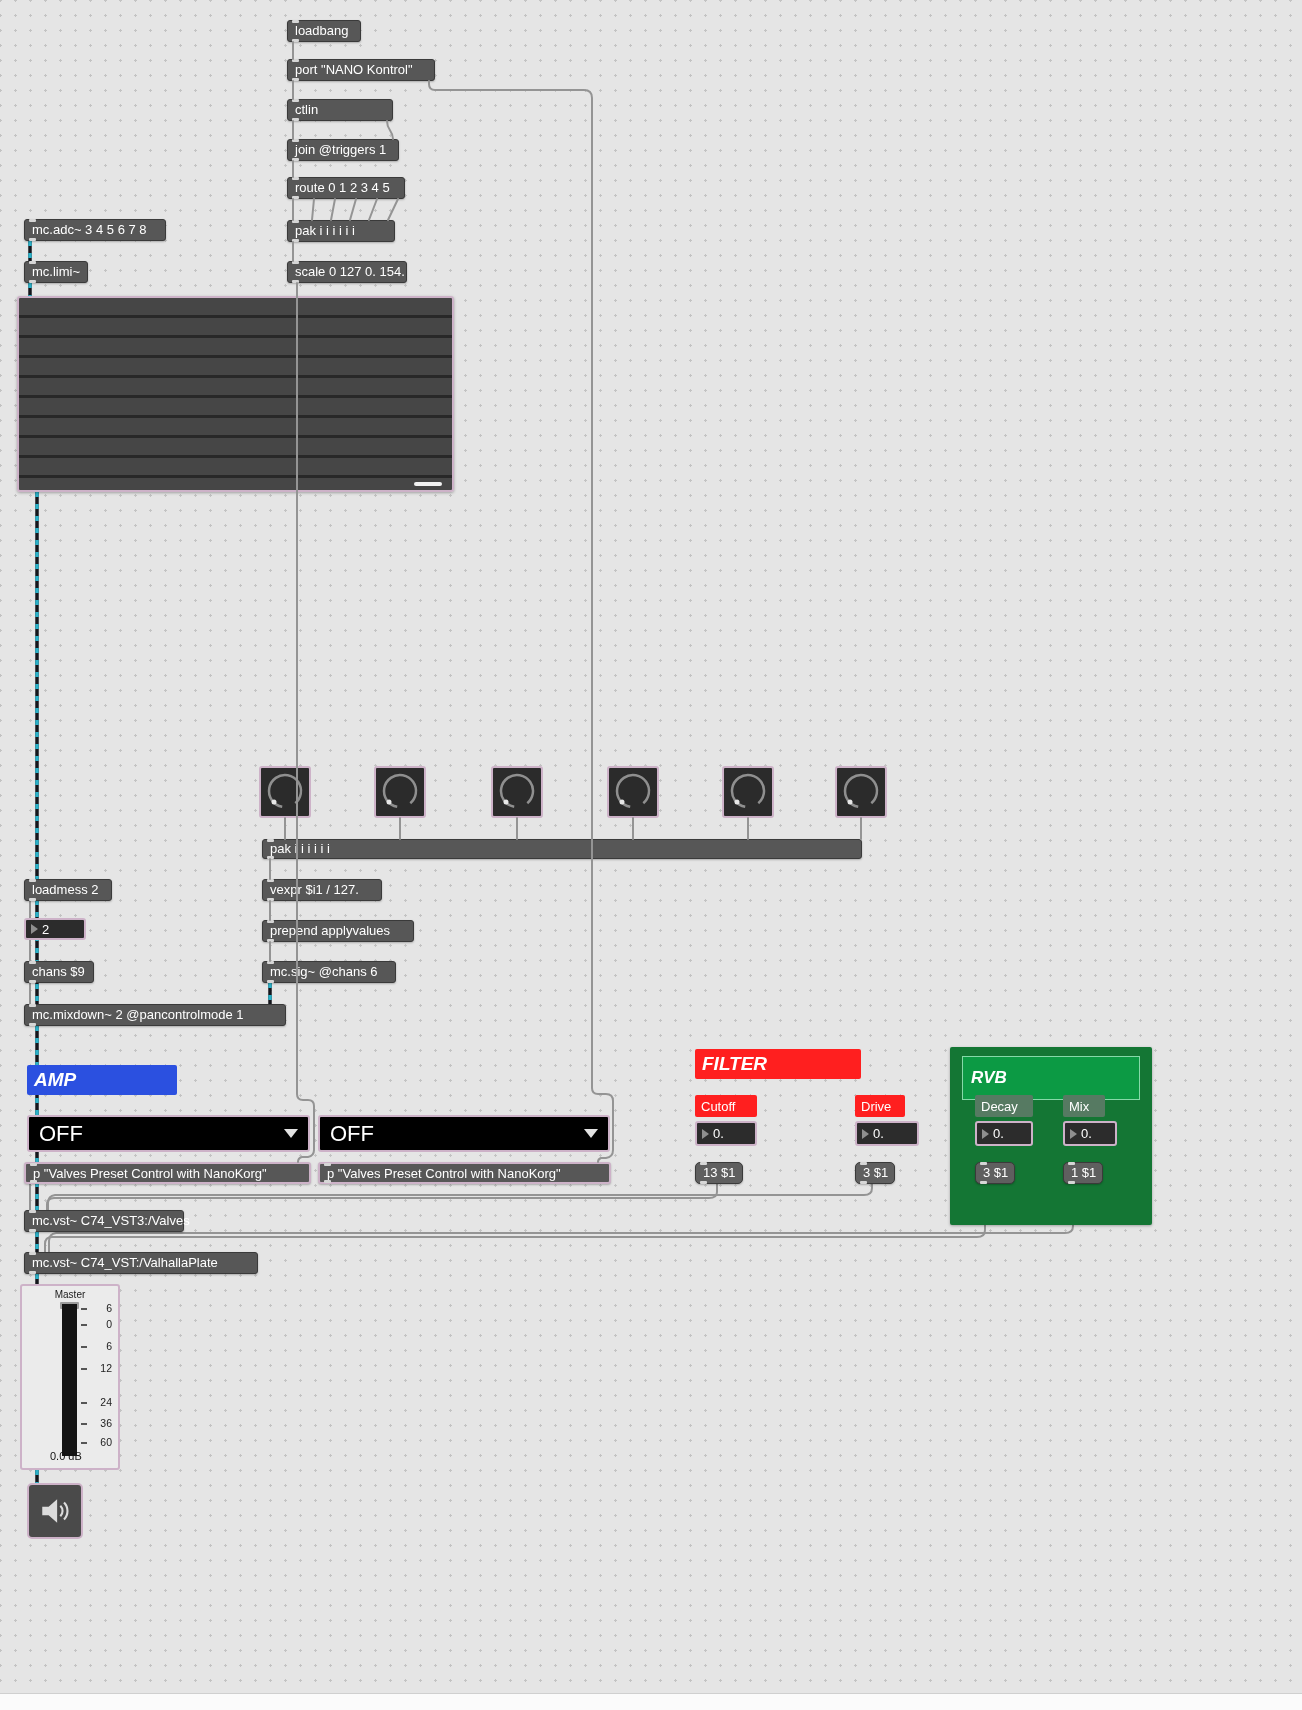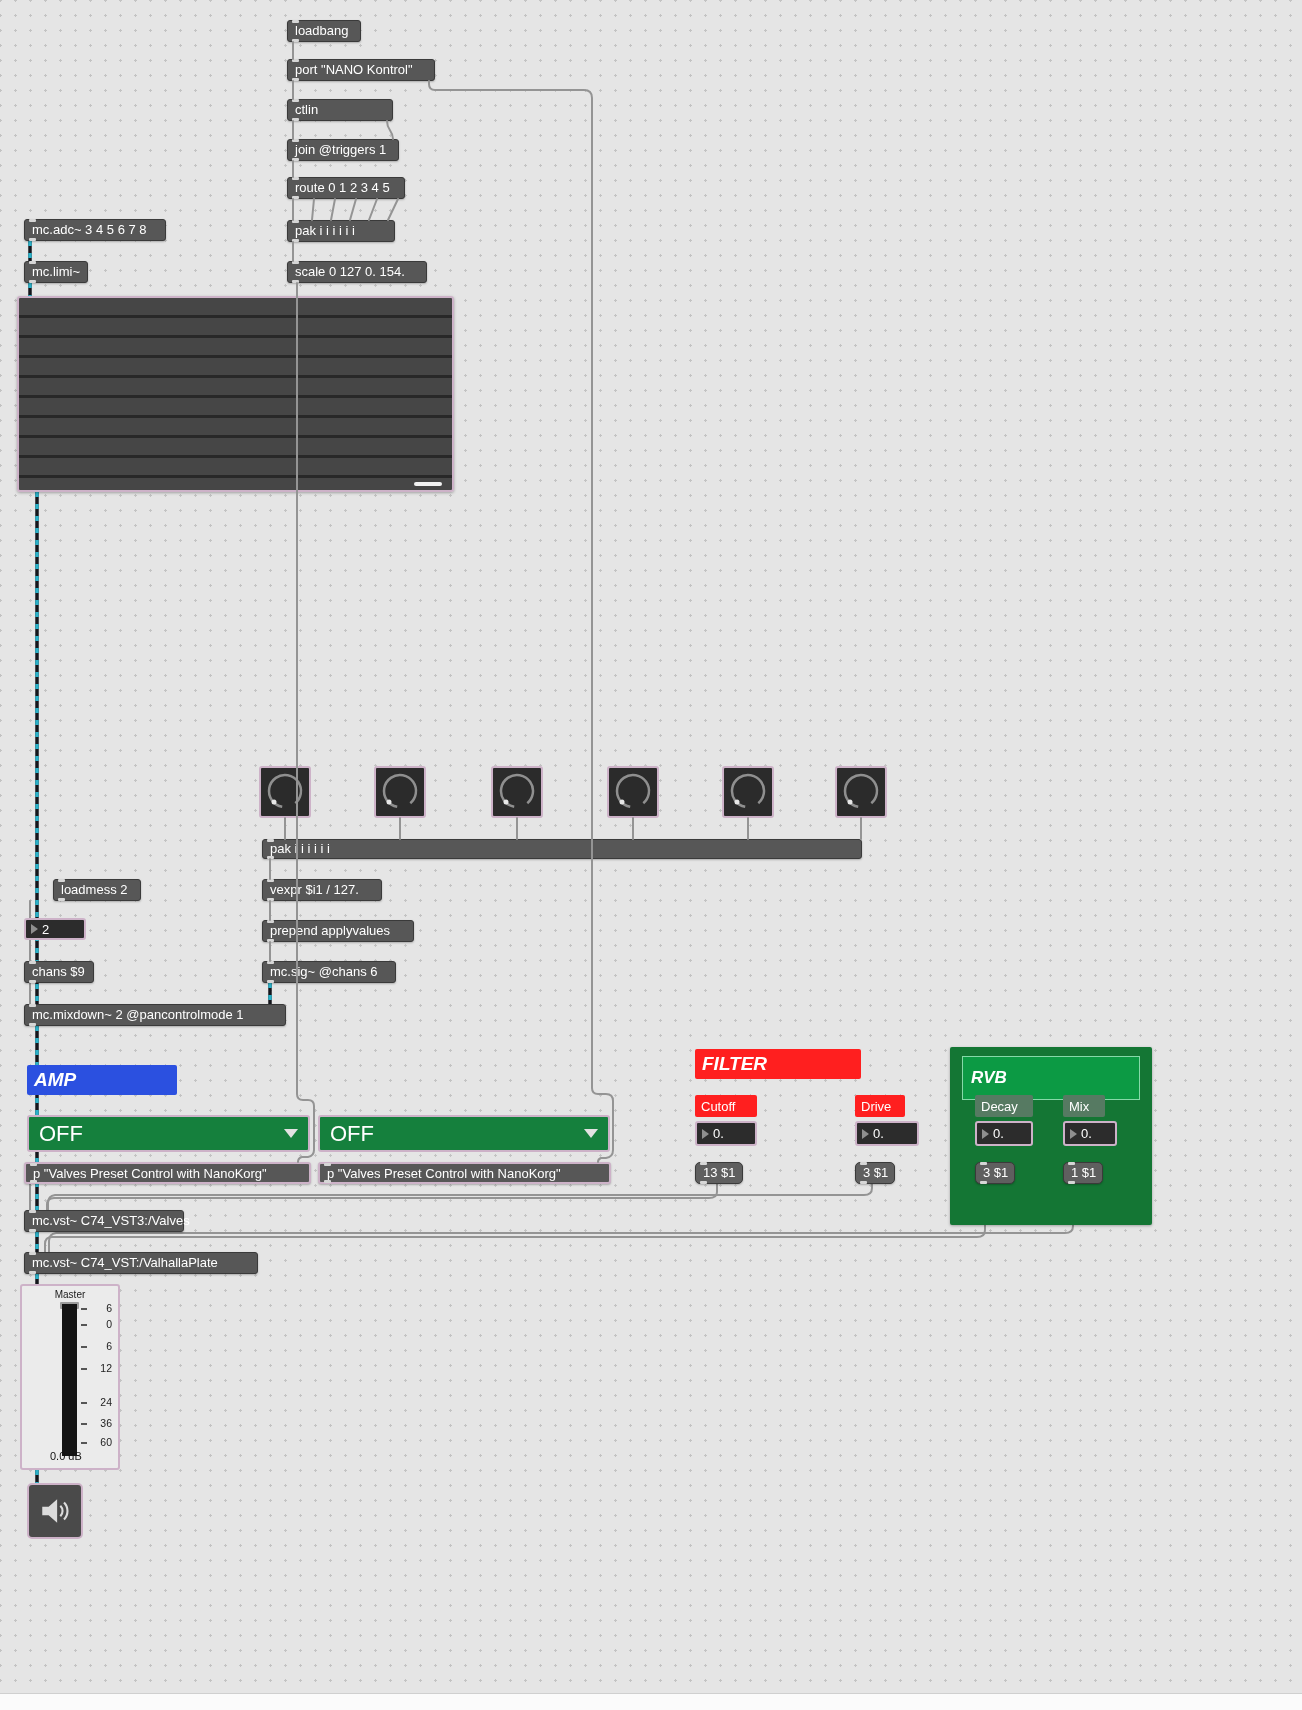--- a/index.html
+++ b/index.html
@@ -32,21 +32,21 @@
   }
   .knob{background:#2b2b2b;border-radius:3px;}
   .flonum{
     background:#2c2c2c;color:#fff;font-size:13px;display:flex;align-items:center;
     gap:4px;padding:0 5px;border-radius:3px;
   }
   .tri{width:0;height:0;border-top:5px solid transparent;border-bottom:5px solid transparent;border-left:7px solid #8f8f8f;}
   .banner{color:#fff;font-weight:700;font-style:italic;font-size:19px;display:flex;align-items:center;padding:0 7px;border-radius:2px;}
   .lab{color:#fff;font-size:13px;display:flex;align-items:center;padding:0 6px;border-radius:2px;}
   .umenu{
-    background:#15803d;color:#fff;font-size:22px;display:flex;align-items:center;
+    background:#000000;color:#fff;font-size:22px;display:flex;align-items:center;
     justify-content:space-between;padding:0 10px;border-radius:3px;
   }
   .umenu .caret{width:0;height:0;border-left:7px solid transparent;border-right:7px solid transparent;border-top:9px solid #e2e2e2;}
   .rvbpanel{background:#147634;border-radius:2px;box-shadow:0 1px 3px rgba(0,0,0,.3);}
   .rvbheader{background:#0c9a44;border:1px solid #86d9a8;color:#fff;font-weight:700;font-style:italic;font-size:17px;display:flex;align-items:center;padding:0 8px;}
   .greenlab{background:#567a62;}
   .master{background:#ebebeb;border-radius:3px;}
   .master .title{position:absolute;top:3px;left:0;right:0;text-align:center;font-size:10px;color:#1a1a1a;}
   .master .bar{position:absolute;left:40px;top:18px;width:15px;height:152px;background:#141414;}
   .master .cap{position:absolute;left:38px;top:16px;width:19px;height:7px;background:#9c9c9c;border-radius:1px;}
@@ -90,21 +90,21 @@
       <path class="mcc" d="M270 983 L270 1004"></path>
   </g>
 </svg>
 
 <div class="bx obj" style="left:287px;top:20px;width:74px;">loadbang</div>
 <div class="bx obj" style="left:287px;top:59px;width:148px;">port "NANO Kontrol"</div>
 <div class="bx obj" style="left:287px;top:99px;width:106px;">ctlin</div>
 <div class="bx obj" style="left:287px;top:139px;width:112px;">join @triggers 1</div>
 <div class="bx obj" style="left:287px;top:177px;width:118px;">route 0 1 2 3 4 5</div>
 <div class="bx obj" style="left:287px;top:220px;width:108px;">pak i i i i i i</div>
-<div class="bx obj" style="left:287px;top:261px;width:140px;">scale 0 127 0. 154.</div>
+<div class="bx obj" style="left:287px;top:261px;width:120px;">scale 0 127 0. 154.</div>
 
 <div class="bx obj" style="left:24px;top:219px;width:142px;">mc.adc~ 3 4 5 6 7 8</div>
 <div class="bx obj" style="left:24px;top:261px;width:64px;">mc.limi~</div>
 
 <div class="bx panel sel" style="left:17px;top:296px;width:437px;height:196px;"></div>
 <div class="paneldash" style="left:414px;top:482px;width:28px;height:4px;"></div>
 
 <div class="bx knob sel" style="left:259px;top:766px;width:52px;height:52px;"><svg width="48" height="48">
       <circle cx="24" cy="23" r="16" fill="none" stroke="#8f8f8f" stroke-width="2.5" stroke-dasharray="86 15" transform="rotate(100 24 23)"></circle>
       <circle cx="13" cy="34" r="2.5" fill="#e8e8e8"></circle>
@@ -128,21 +128,21 @@
 <div class="bx knob sel" style="left:835px;top:766px;width:52px;height:52px;"><svg width="48" height="48">
       <circle cx="24" cy="23" r="16" fill="none" stroke="#8f8f8f" stroke-width="2.5" stroke-dasharray="86 15" transform="rotate(100 24 23)"></circle>
       <circle cx="13" cy="34" r="2.5" fill="#e8e8e8"></circle>
     </svg></div>
 
 <div class="bx obj" style="left:262px;top:839px;width:600px;height:20px;line-height:18px;">pak i i i i i i</div>
 <div class="bx obj" style="left:262px;top:879px;width:120px;">vexpr $i1 / 127.</div>
 <div class="bx obj" style="left:262px;top:920px;width:152px;">prepend applyvalues</div>
 <div class="bx obj" style="left:262px;top:961px;width:134px;">mc.sig~ @chans 6</div>
 
-<div class="bx obj" style="left:24px;top:879px;width:88px;margin-left:29px;">loadmess 2</div>
+<div class="bx obj" style="left:24px;top:879px;width:88px;">loadmess 2</div>
 <div class="bx flonum sel" style="left:24px;top:918px;width:62px;height:22px;">
   <span class="tri"></span>
   <span>2</span>
 </div>
 <div class="bx obj" style="left:24px;top:961px;width:70px;">chans $9</div>
 <div class="bx obj" style="left:24px;top:1004px;width:262px;">mc.mixdown~ 2 @pancontrolmode 1</div>
 
 <div class="bx banner" style="left:27px;top:1065px;width:150px;height:30px;background:#2b50e0;">AMP</div>
 <div class="bx umenu sel" style="left:27px;top:1115px;width:283px;height:37px;">
   <span>OFF</span>

